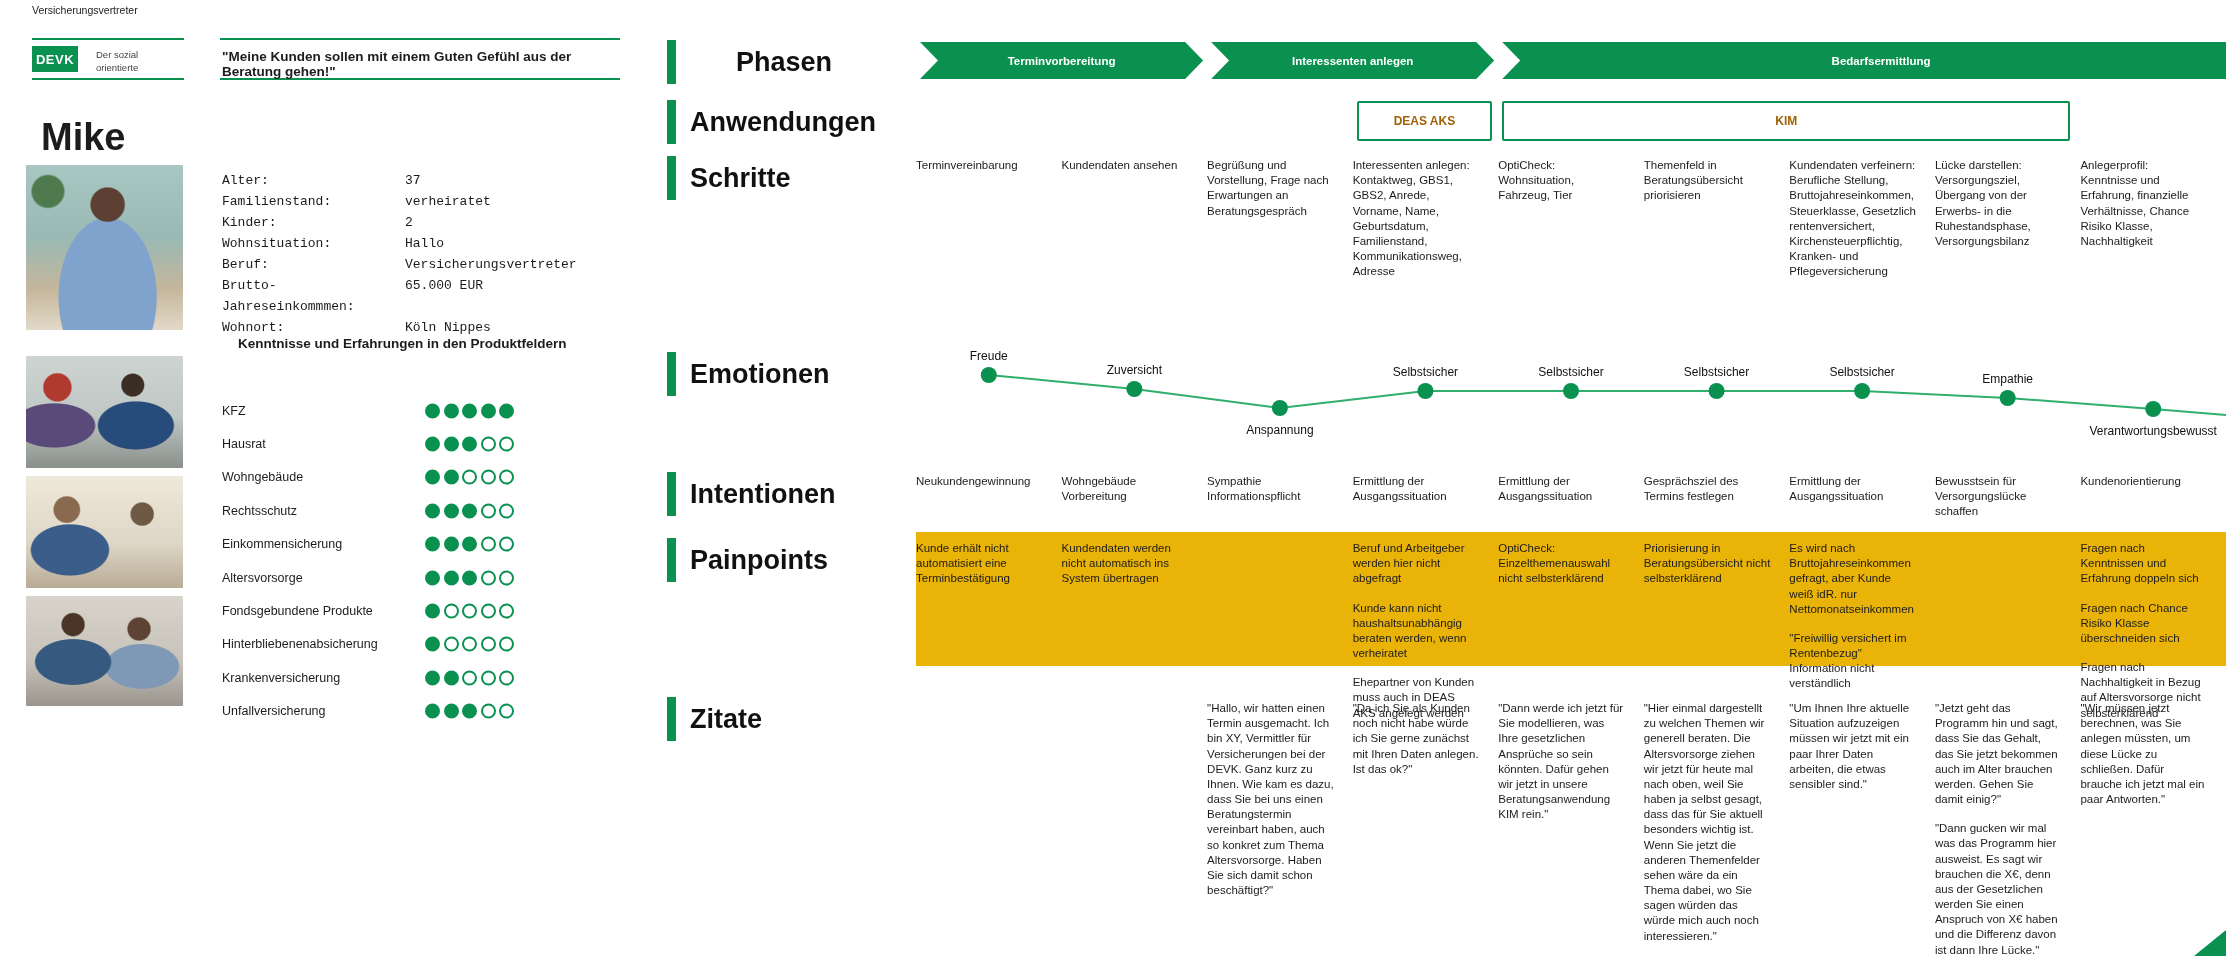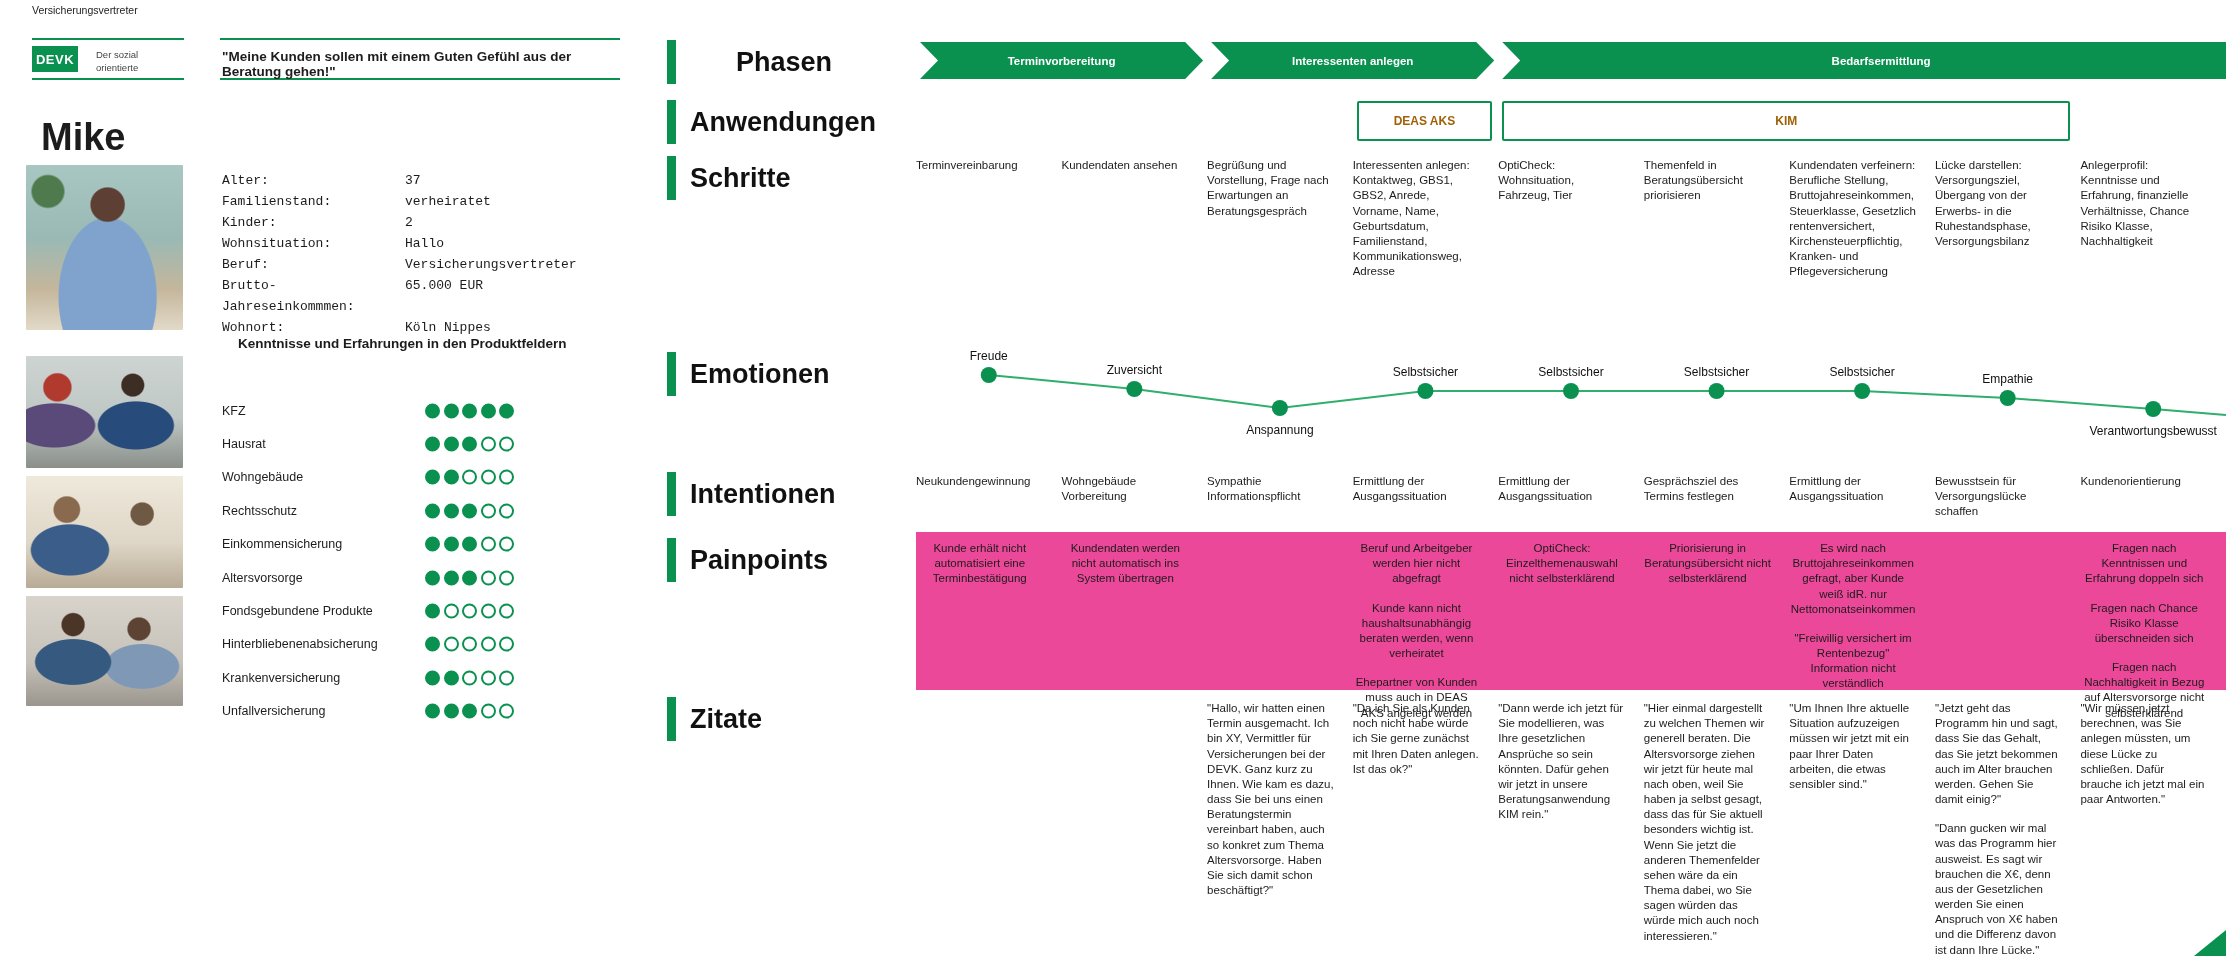--- a/index.html
+++ b/index.html
@@ -65,21 +65,21 @@
     font-size:11.5px;font-weight:700;display:flex;align-items:center;justify-content:center;
     clip-path:polygon(0 0,calc(100% - 18px) 0,100% 50%,calc(100% - 18px) 100%,0 100%,18px 50%);}
   .app-box{position:absolute;top:101px;height:40px;border:2px solid #0A9150;border-radius:2px;background:#fff;
     color:#a16207;font-size:12px;font-weight:700;display:flex;align-items:center;justify-content:center;box-sizing:border-box;}
 
   .grid9{position:absolute;left:916px;width:1310px;display:grid;grid-template-columns:repeat(9,1fr);box-sizing:border-box;}
   .cell{padding-right:18px;font-size:11.5px;line-height:1.32;box-sizing:border-box;}
   .cell p{margin:0 0 14px 0;}
   #steps{top:158px;}
   #intentions{top:474px;}
-  #painpoints{top:532px;height:158px;background:#ec4899;padding-top:9px;text-align:center;}
+  #painpoints{top:532px;height:134px;background:#eab308;padding-top:9px;}
   #quotes{top:701px;}
 
   #emotion-wrap{position:absolute;left:916px;top:338px;width:1310px;height:110px;}
   #emotion-svg{overflow:visible;}
   .emo-label{font-size:12px;fill:#111;font-weight:500;}
 
   .corner-accent{position:absolute;left:2194px;top:930px;width:32px;height:26px;background:#0A9150;
     clip-path:polygon(100% 0,100% 100%,0 100%);}
 </style>
 </head>

